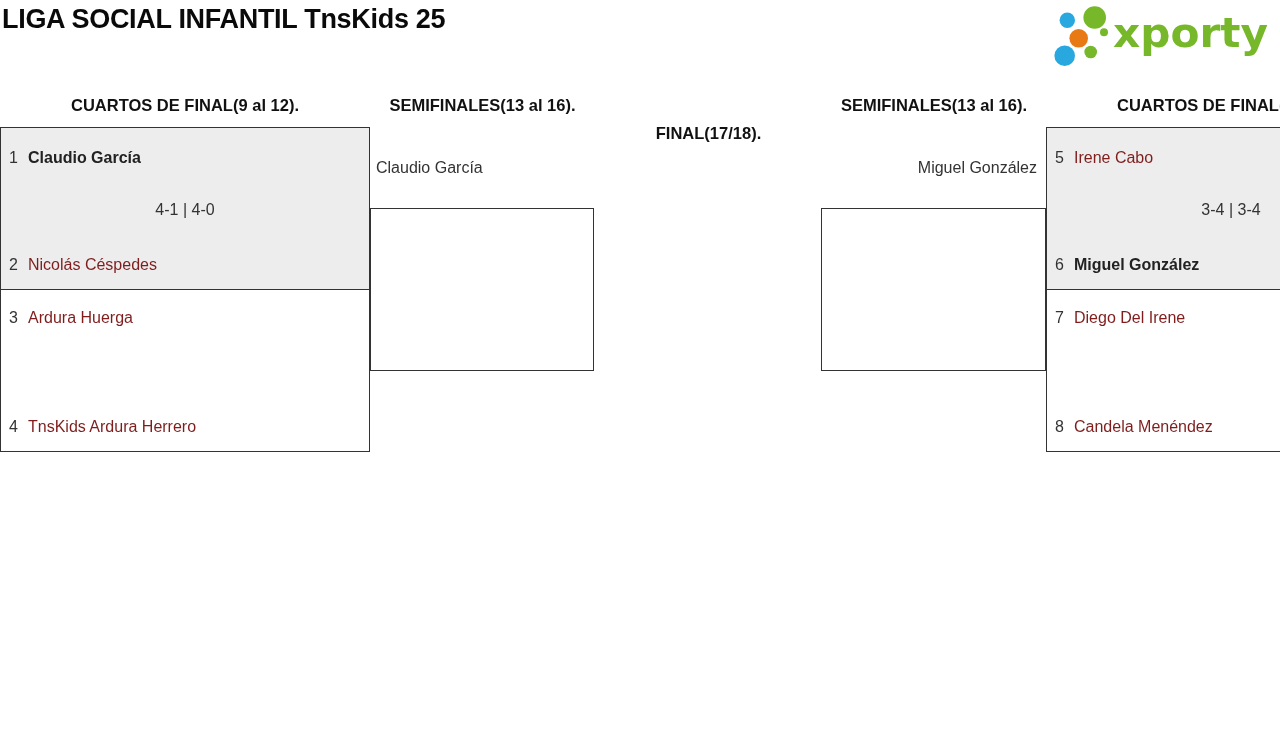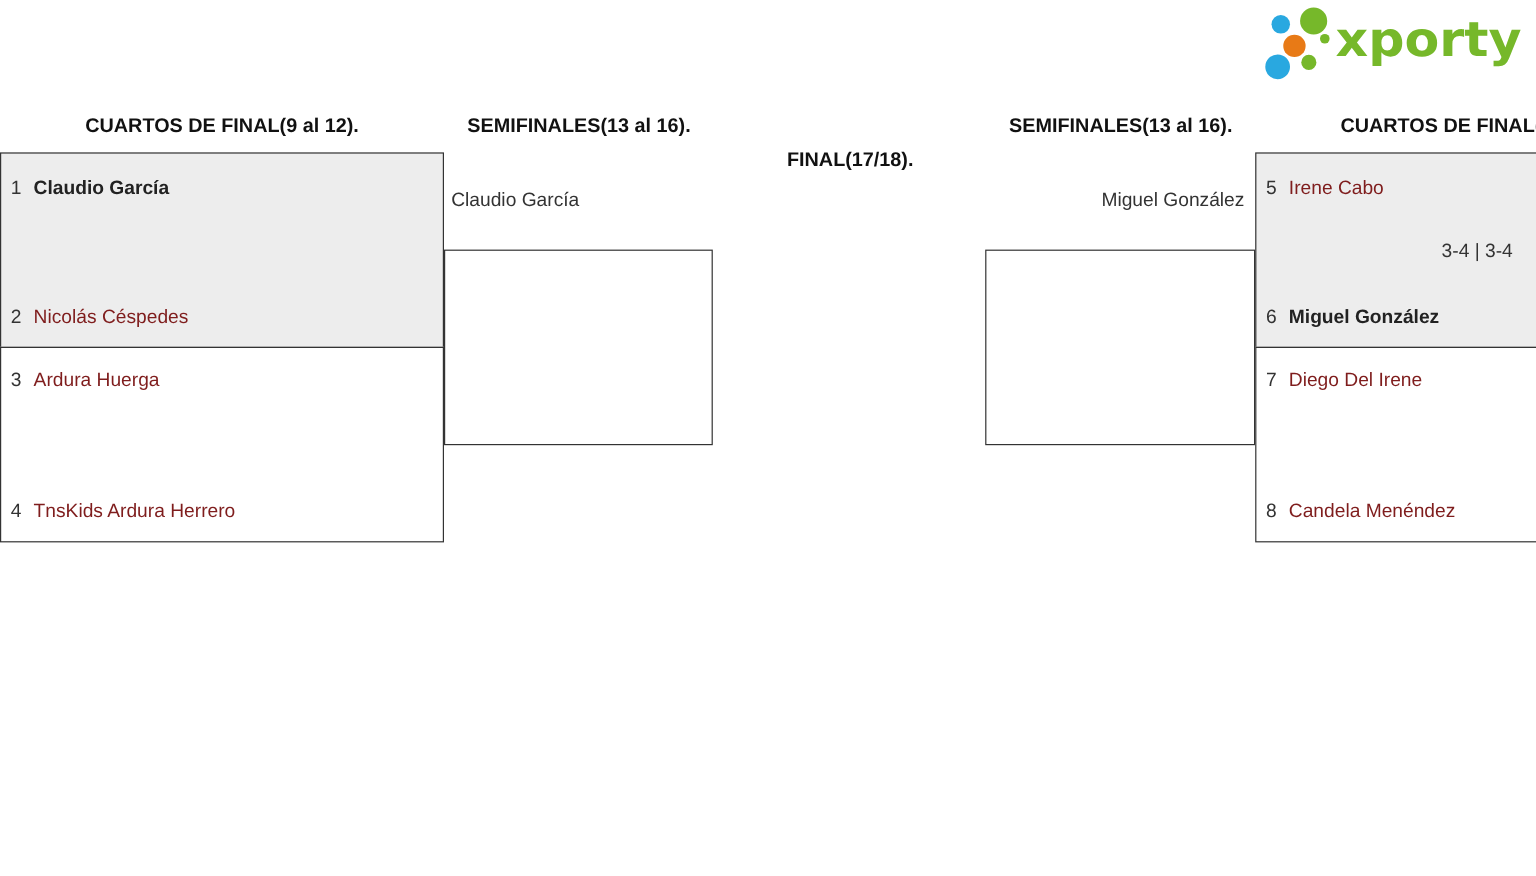--- a/index.html
+++ b/index.html
@@ -97,20 +97,21 @@
   }
   .advancer.align-right { text-align: right; }
 </style>
 </head>
 <body>
 
 <div class="page">
   <div class="content">
 
     <div class="page-title">
+      <div>LIGA SOCIAL INFANTIL TnsKids 25</div>
     </div>
 
     <svg class="logo-svg" width="232" height="72" viewBox="0 0 232 72" xmlns="http://www.w3.org/2000/svg">
       <circle cx="19.3" cy="15.3" r="7.7" fill="#29a8e0"></circle>
       <circle cx="46.7" cy="12.5" r="11.3" fill="#76b82a"></circle>
       <circle cx="30.7" cy="33.3" r="9.3" fill="#e87a16"></circle>
       <circle cx="56" cy="27.3" r="4" fill="#76b82a"></circle>
       <circle cx="16.7" cy="50.7" r="10.3" fill="#29a8e0"></circle>
       <circle cx="42.7" cy="47" r="6.3" fill="#76b82a"></circle>
       <text x="65" y="42" font-family="DejaVu Sans, sans-serif" font-size="40" font-weight="bold" textLength="155" lengthAdjust="spacingAndGlyphs" fill="#76b82a">xporty</text>
@@ -120,20 +121,21 @@
     <div class="col-header" style="left:370px; width:225px;">SEMIFINALES(13 al 16).</div>
     <div class="col-header" style="left:595px; width:227px;margin-top:28px;">FINAL(17/18).</div>
     <div class="col-header" style="left:822px; width:224px;">SEMIFINALES(13 al 16).</div>
     <div class="col-header" style="left:1046px; width:370px;">CUARTOS DE FINAL(9 al 12).</div>
 
     <div class="box gray" style="left:0; top:127px;">
       <div class="prow winner" style="top:21px;">
         <span class="seed">1</span>
         <span class="pname">Claudio García</span>
       </div>
+      <div class="score" style="top:73px;">4-1 | 4-0</div>
       <div class="prow" style="top:128px;">
         <span class="seed">2</span>
         <span class="pname">Nicolás Céspedes</span>
       </div>
     </div>
 
     <div class="box" style="left:0; top:289px;">
       <div class="prow" style="top:19px;">
         <span class="seed">3</span>
         <span class="pname">Ardura Huerga</span>

